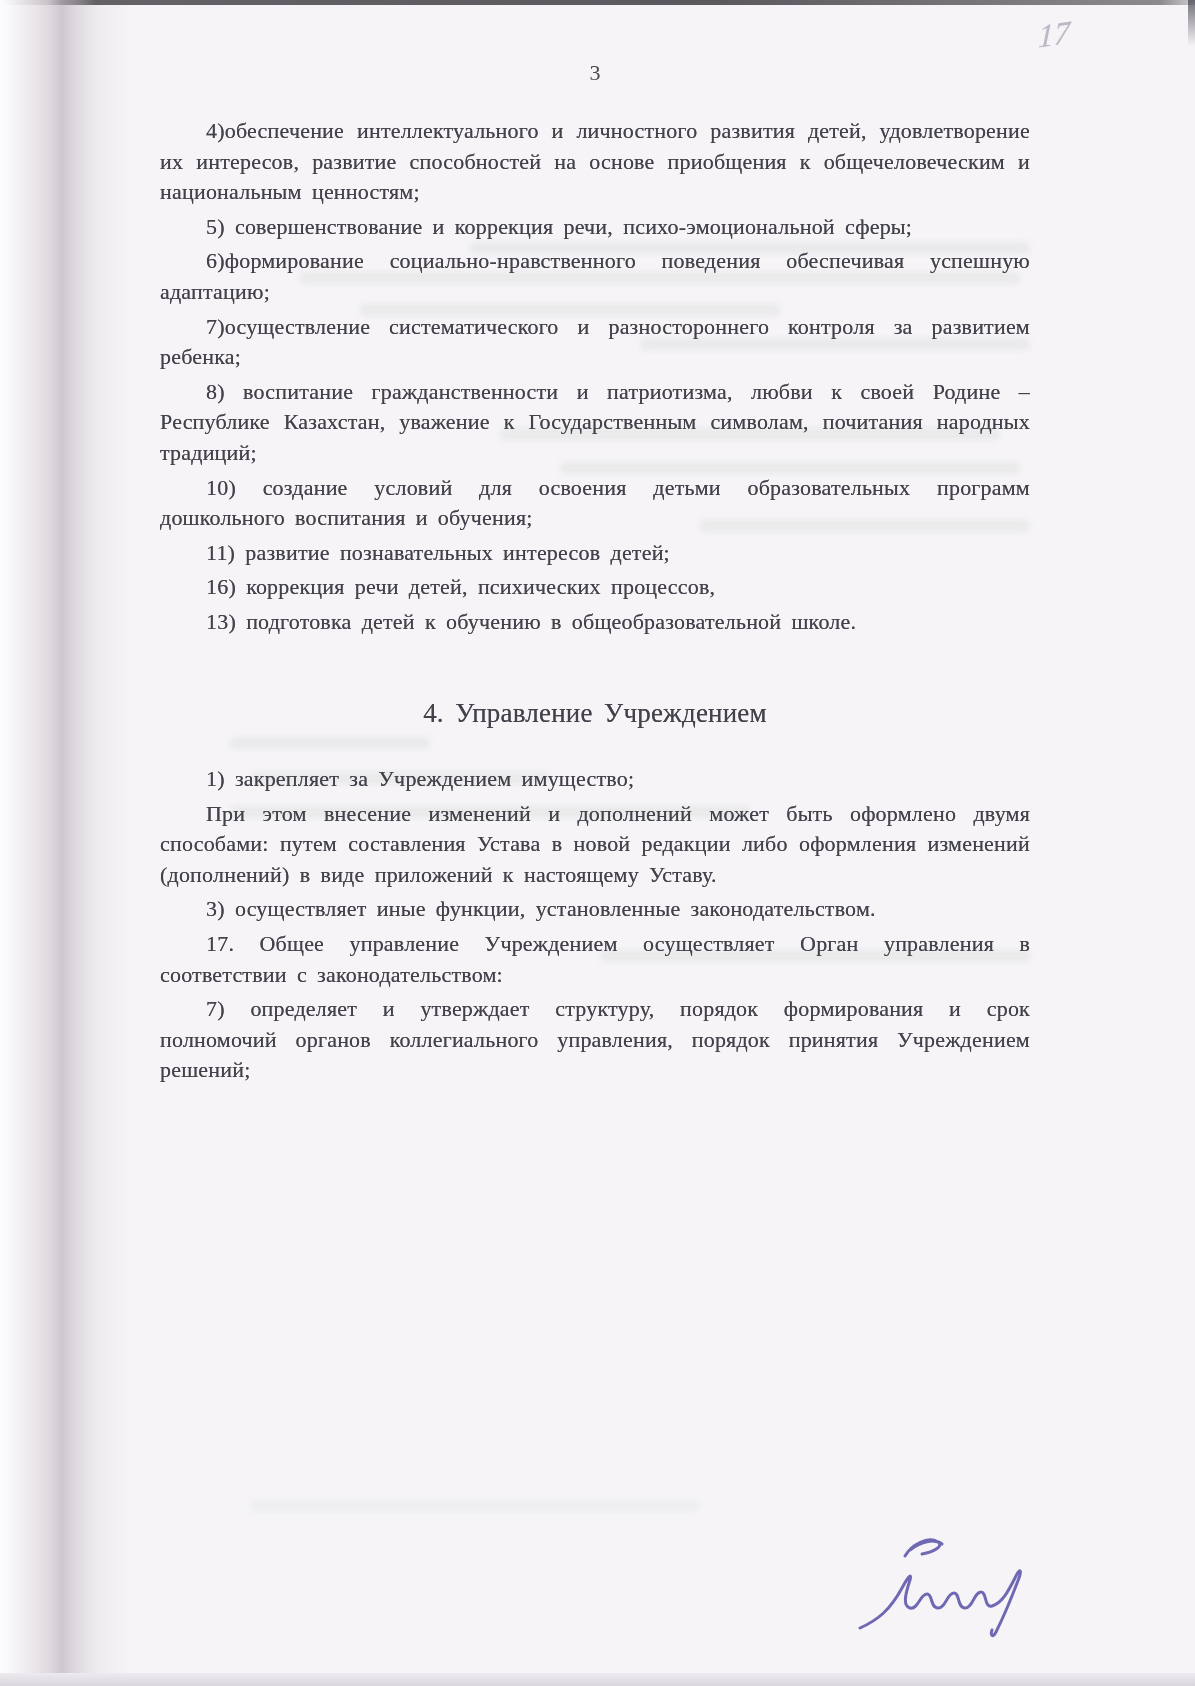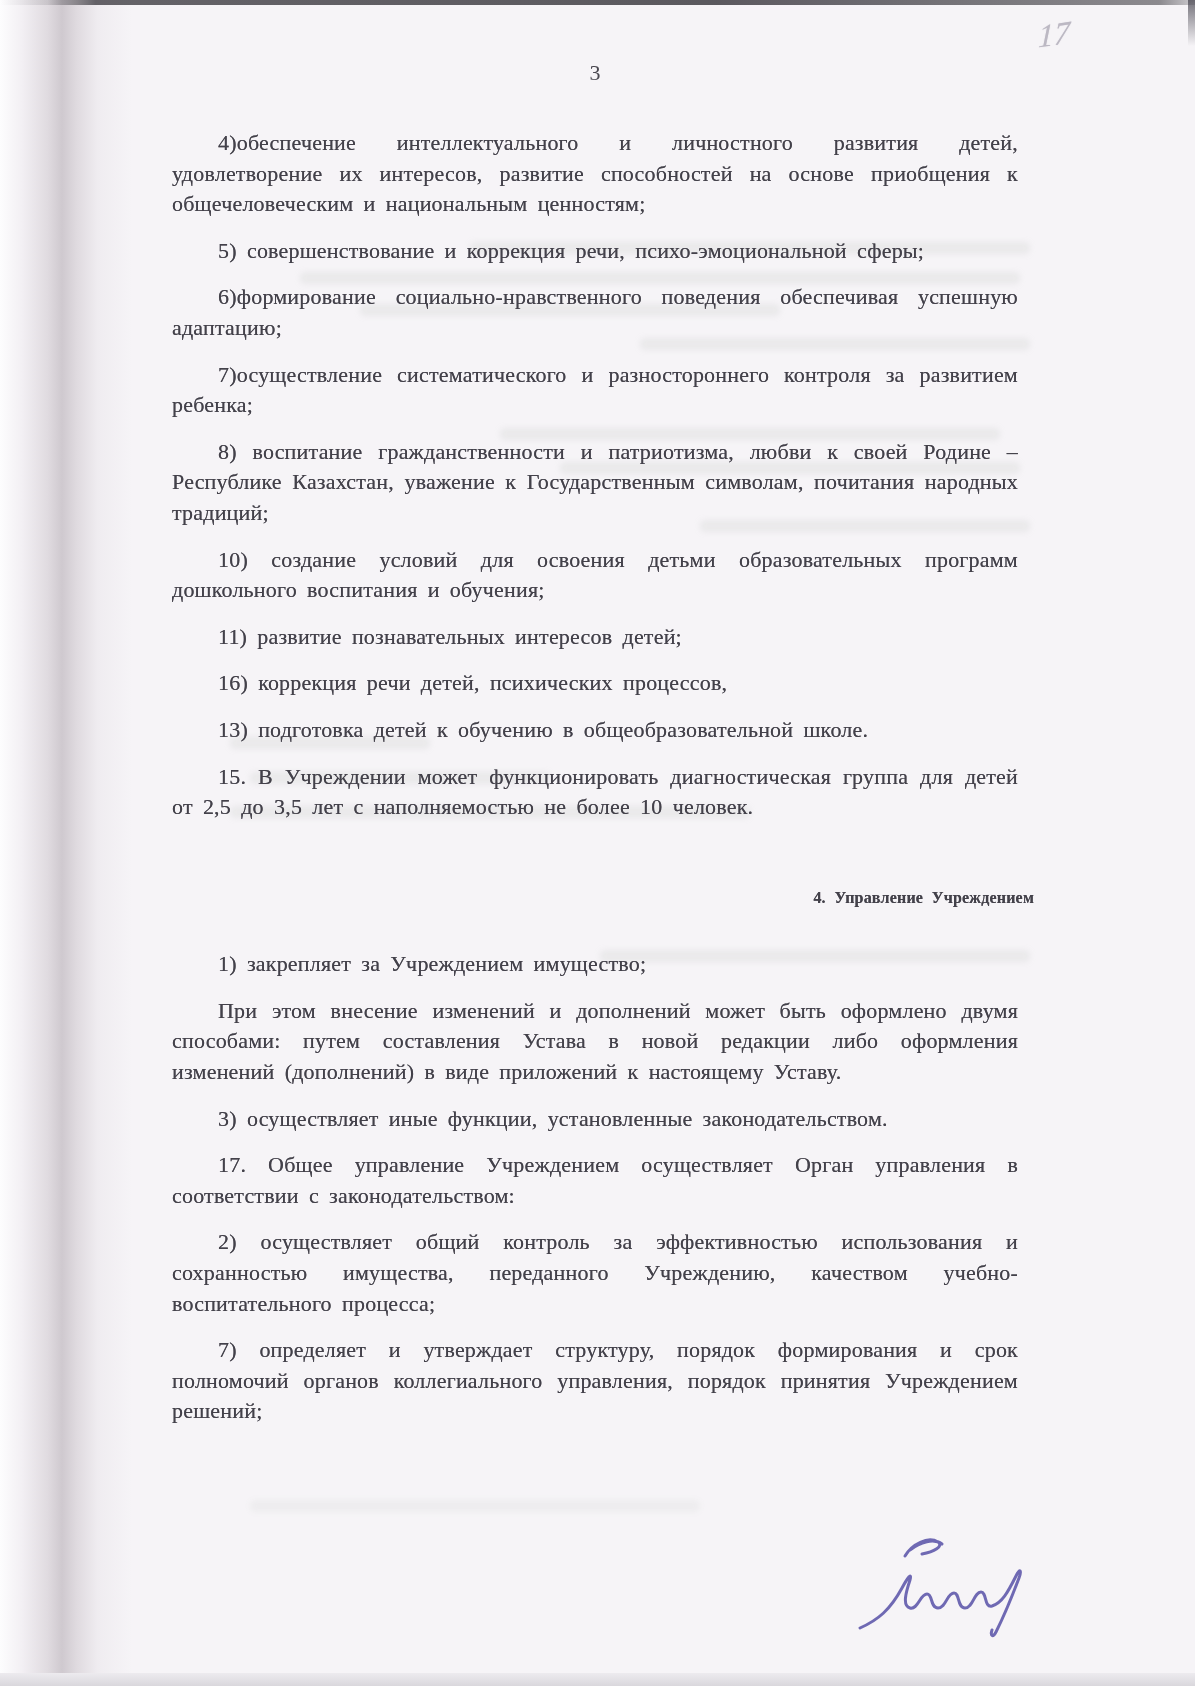--- a/index.html
+++ b/index.html
@@ -35,25 +35,25 @@
       #cfc9cf 47%, #dfdadf 58%, #efecf0 74%,
       rgba(246,244,247,0) 100%);
   }
   .content {
     position:absolute; left:156px; top:112px; width:878px;
     font-size:22px; line-height:30.6px;
     text-align:justify;
     word-spacing:4.5px; letter-spacing:.2px;
     text-shadow:0 0 .4px rgba(60,58,68,.75);
   }
-  .content p { margin:16px; text-indent:46px; }
+  .content p { margin:4px; text-indent:46px; }
   .heading {
     margin:60px 0 36px 0 !important;
     text-indent:0 !important;
-    text-align:right; font-weight:bold; font-size:16px;
+    text-align:center; font-weight:normal; font-size:27px;
   }
   .pagenum {
     position:absolute; top:60px; left:156px; width:878px;
     text-align:center; font-size:22px; color:#4a4850;
   }
   .folio {
     position:absolute; top:16px; left:1038px;
     font-size:32px; font-style:italic;
     color:#b6b2be; opacity:.9;
     transform:rotate(-8deg) skewX(-10deg);
@@ -99,29 +99,27 @@
   <div class="content">
     <p>4)обеспечение интеллектуального и личностного развития детей, удовлетворение их интересов, развитие способностей на основе приобщения к общечеловеческим и национальным ценностям;</p>
     <p>5) совершенствование и коррекция речи, психо-эмоциональной сферы;</p>
     <p>6)формирование социально-нравственного поведения обеспечивая успешную адаптацию;</p>
     <p>7)осуществление систематического и разностороннего контроля за развитием ребенка;</p>
     <p>8) воспитание гражданственности и патриотизма, любви к своей Родине – Республике Казахстан, уважение к Государственным символам, почитания народных традиций;</p>
     <p>10) создание условий для освоения детьми образовательных программ дошкольного воспитания и обучения;</p>
     <p>11) развитие познавательных интересов детей;</p>
     <p>16) коррекция речи детей, психических процессов,</p>
     <p>13) подготовка детей к обучению в общеобразовательной школе.</p>
-    <p>15. В Учреждении может функционировать диагностическая группа для детей от 2,5 до 3,5 лет с наполняемостью не более 10 человек.</p>
 
     <p class="heading">4. Управление Учреждением</p>
 
     <p>1) закрепляет за Учреждением имущество;</p>
     <p>При этом внесение изменений и дополнений может быть оформлено двумя способами: путем составления Устава в новой редакции либо оформления изменений (дополнений) в виде приложений к настоящему Уставу.</p>
     <p>3) осуществляет иные функции, установленные законодательством.</p>
     <p>17. Общее управление Учреждением осуществляет Орган управления в соответствии с законодательством:</p>
-    <p>2)  осуществляет общий контроль за эффективностью использования и сохранностью имущества, переданного Учреждению, качеством учебно-воспитательного процесса;</p>
     <p>7) определяет и утверждает структуру, порядок формирования и срок полномочий органов коллегиального управления, порядок принятия Учреждением решений;</p>
   </div>
 
   <div class="signature">
     <svg width="175" height="120" viewBox="0 0 175 120">
       <path d="M55,34 C62,22 78,14 88,20 C94,24 84,30 72,32 M60,28 C70,20 84,16 92,22"></path>
       <path d="M10,106 C28,98 40,88 52,66 C58,55 62,50 60,58 C56,70 52,84 60,86 C68,88 70,72 77,72 C83,72 80,86 88,86 C96,86 97,71 104,71 C110,71 107,86 115,86 C123,86 124,70 131,70 C137,70 134,86 142,84 C152,81 158,70 166,54 C170,46 172,48 169,56 C163,72 154,94 146,110 C143,116 140,114 142,108"></path>
     </svg>
   </div>
 

